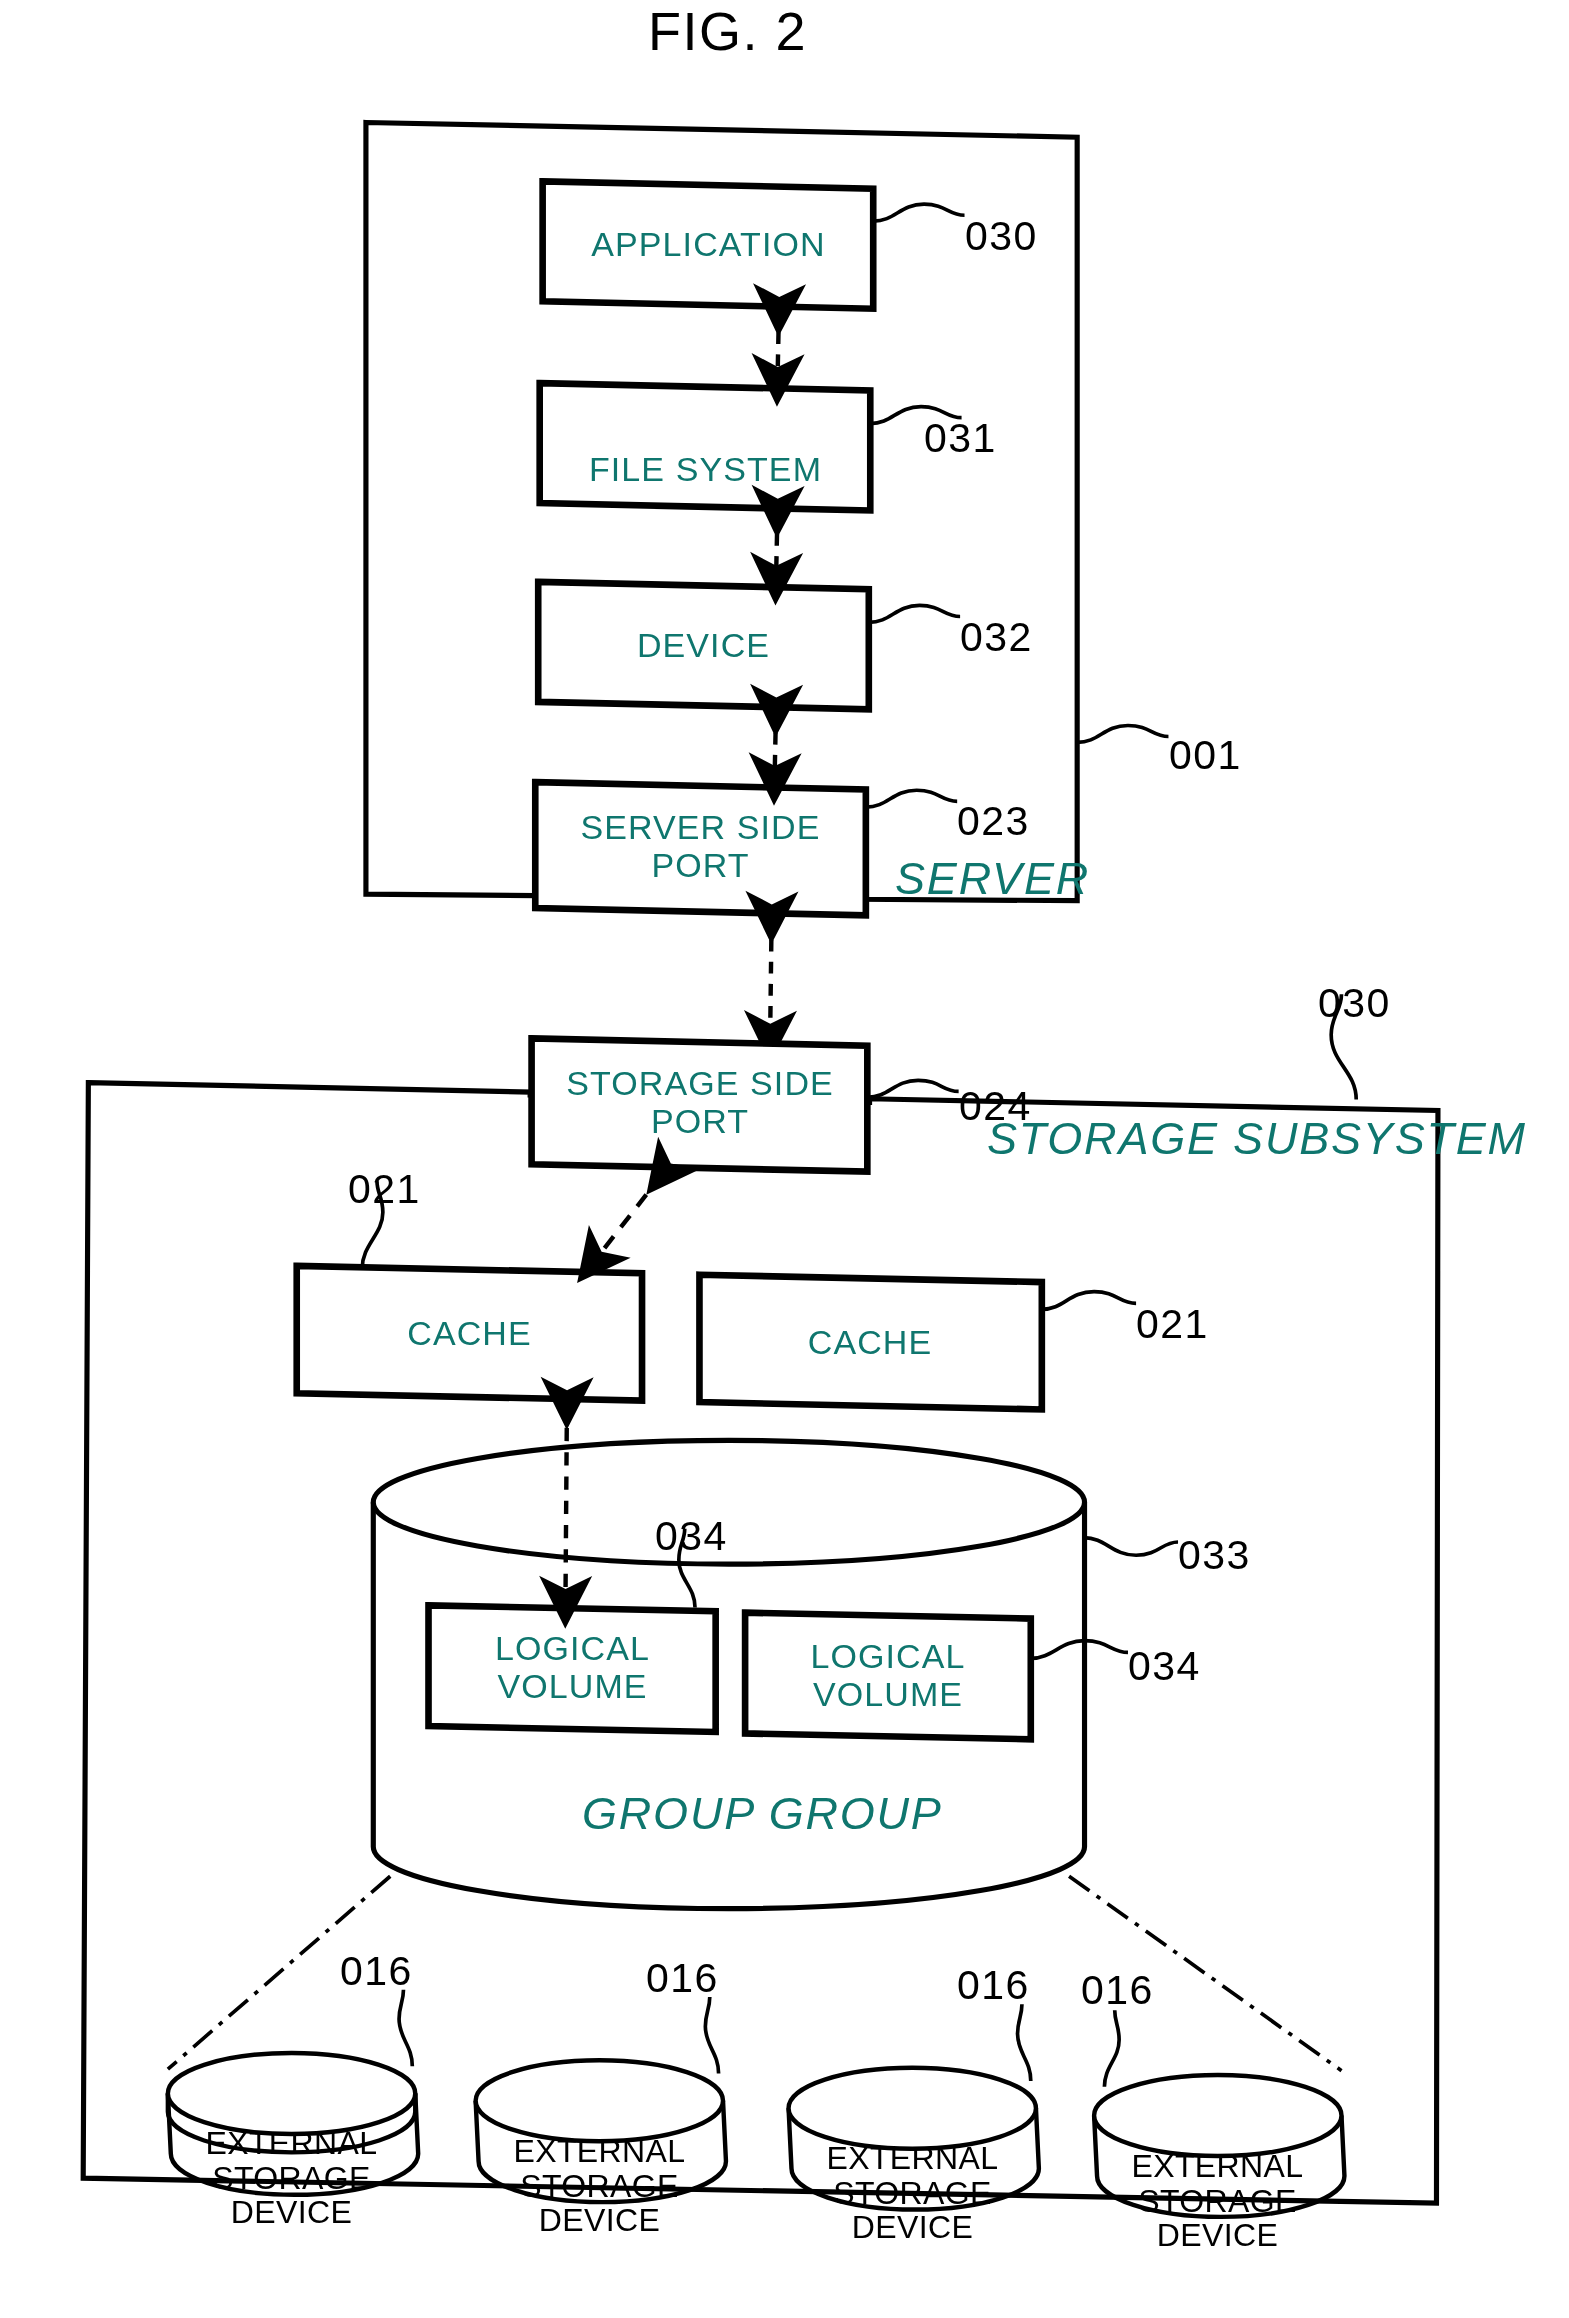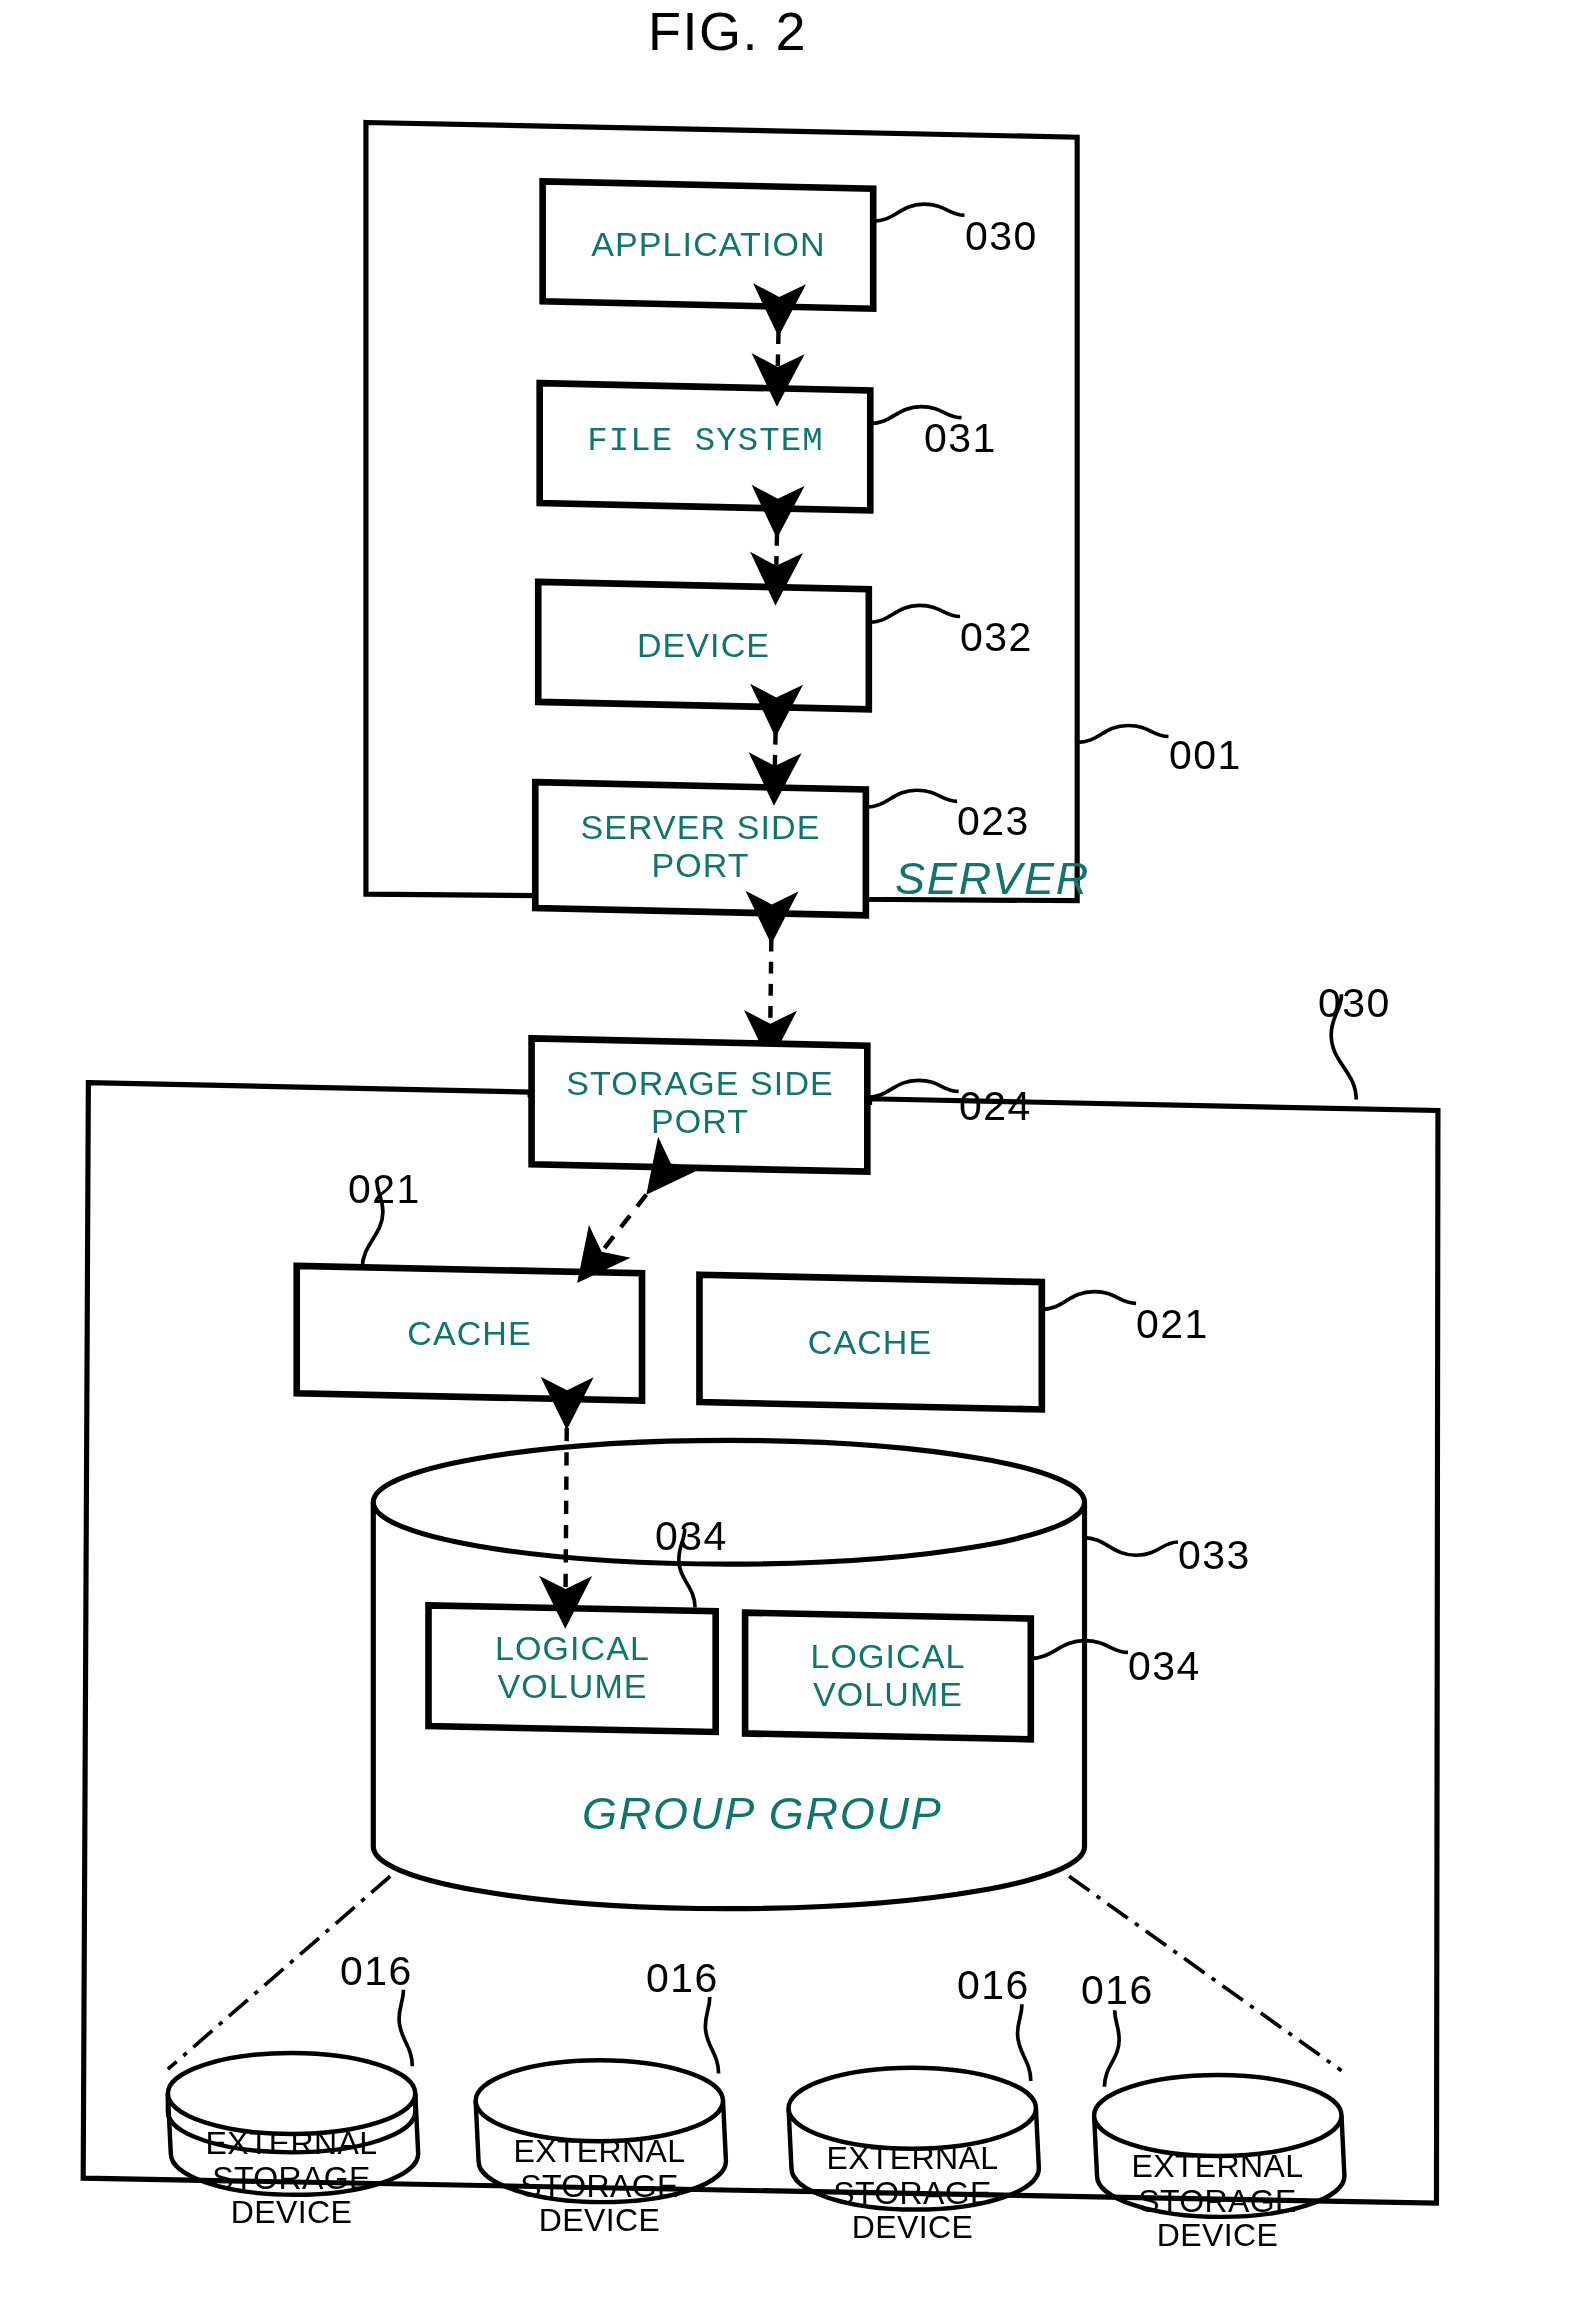--- a/index.html
+++ b/index.html
@@ -153,36 +153,37 @@
         <path d="M 1400,2826 C 1400,2798 1382,2788 1382,2762 C 1382,2744 1388,2738 1388,2722"></path>
         <path d="M 1500,2834 C 1500,2806 1520,2796 1520,2770 C 1520,2752 1514,2746 1514,2730"></path>
       </g>
 
     </g>
   </svg>
 
   <div class="fig-title" style="left:648px; top:0px;">FIG. 2</div>
 
   <div class="boxlabel" style="left:543px; top:225px; width:331px;">APPLICATION</div>
-  <div class="boxlabel" style="left:540px; top:422px; width:331px;font-family:Liberation Mono, monospace;">FILE  SYSTEM</div>
+  <div class="boxlabel" style="left:540px; top:450px; width:331px;">FILE  SYSTEM</div>
   <div class="boxlabel" style="left:538px; top:626px; width:331px;">DEVICE</div>
   <div class="boxlabel" style="left:535px; top:808px; width:331px;">SERVER  SIDE
 PORT</div>
 
   <div class="refnum" style="left:965px; top:190px;">030</div>
   <div class="refnum" style="left:924px; top:392px;">031</div>
   <div class="refnum" style="left:960px; top:591px;">032</div>
   <div class="refnum" style="left:957px; top:775px;">023</div>
   <div class="refnum" style="left:1169px; top:709px;">001</div>
   <div class="plain" style="left:895px; top:853px;">SERVER</div>
 
   <div class="boxlabel" style="left:532px; top:1064px; width:336px;">STORAGE  SIDE
 PORT</div>
   <div class="refnum" style="left:959px; top:1060px;">024</div>
   <div class="refnum" style="left:1318px; top:957px;">030</div>
+  <div class="plain" style="left:987px; top:1113px;">STORAGE  SUBSYSTEM</div>
 
   <div class="boxlabel" style="left:297px; top:1314px; width:345px;">CACHE</div>
   <div class="boxlabel" style="left:699px; top:1323px; width:342px;">CACHE</div>
   <div class="refnum" style="left:348px; top:1143px;">021</div>
   <div class="refnum" style="left:1136px; top:1278px;">021</div>
 
   <div class="boxlabel" style="left:429px; top:1629px; width:287px;">LOGICAL
 VOLUME</div>
   <div class="boxlabel" style="left:745px; top:1637px; width:286px;">LOGICAL
 VOLUME</div>

